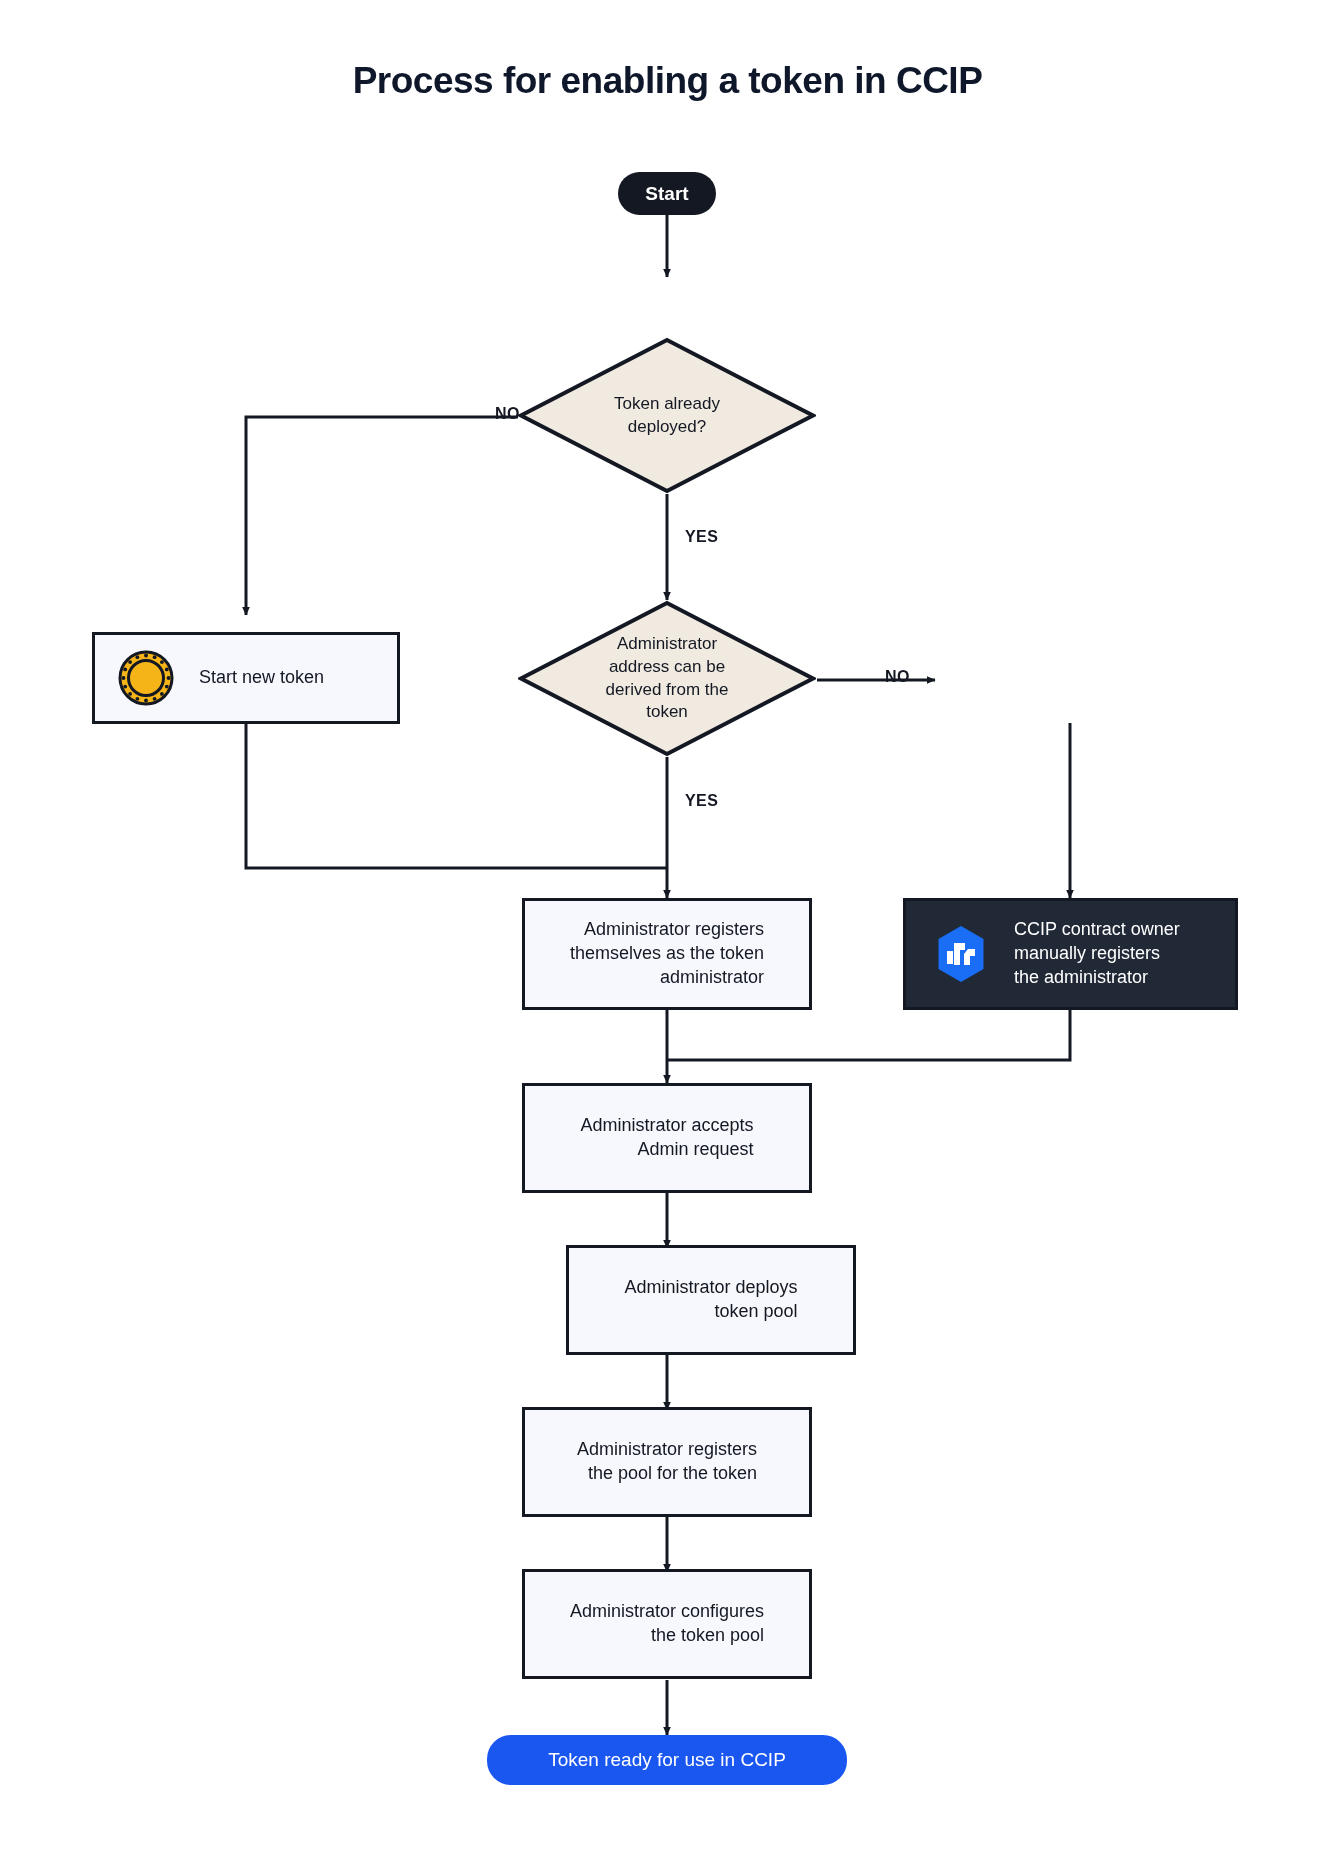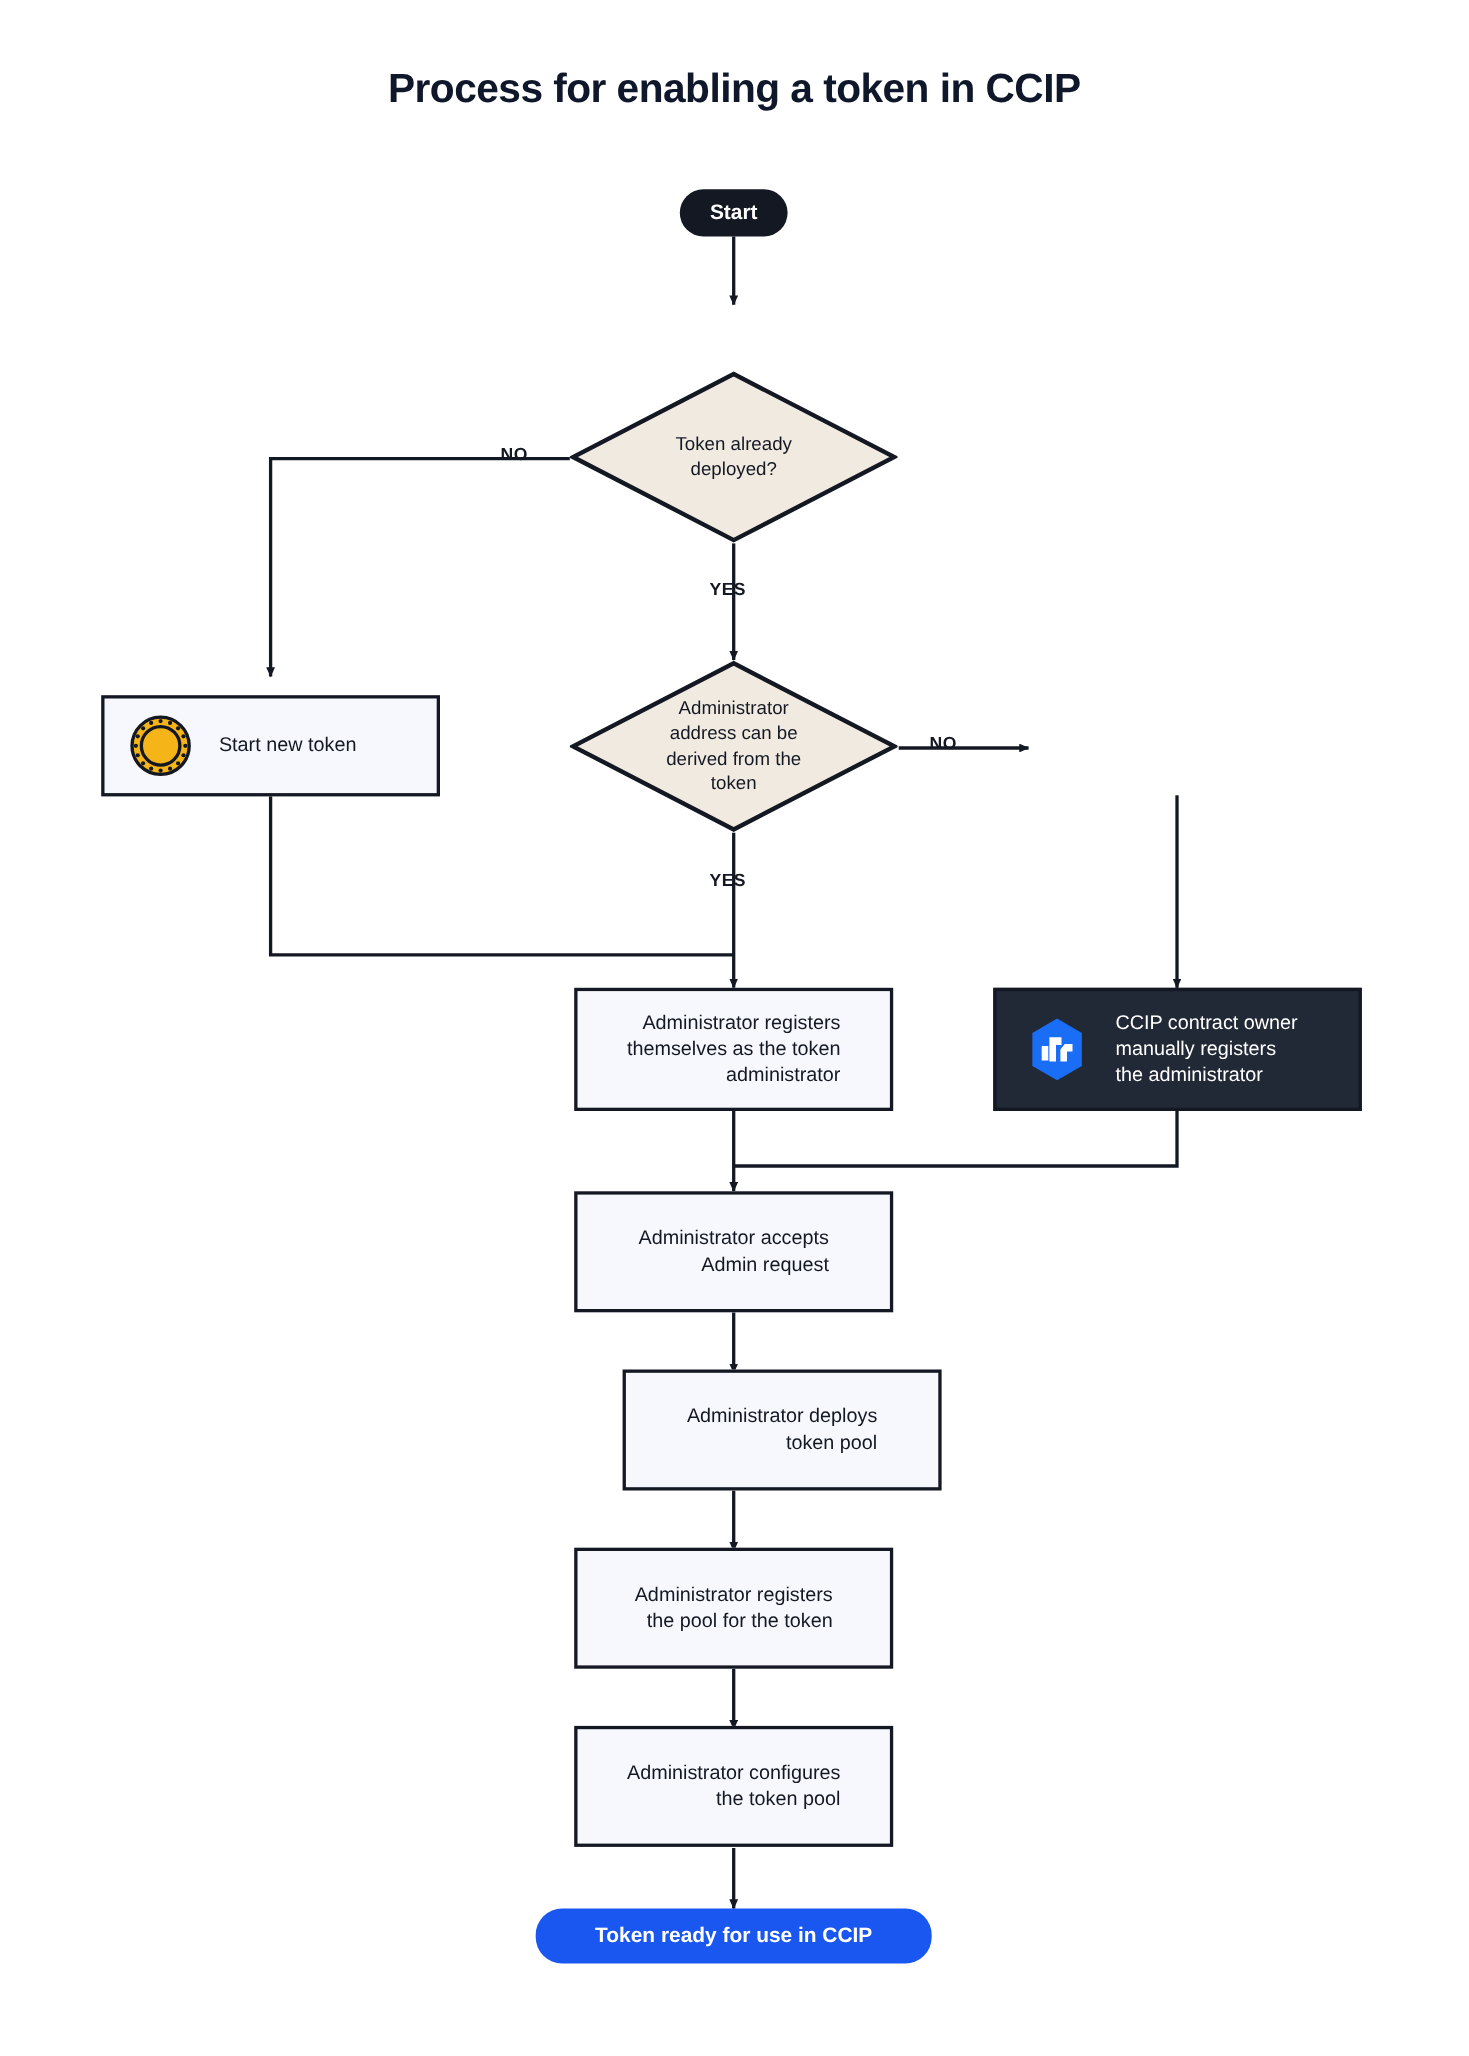--- a/index.html
+++ b/index.html
@@ -56,21 +56,21 @@
     font-size: 19px;
     font-weight: bold;
   }
 
   
   .pill-end {
     background: #1a56f0;
     color: #ffffff;
     border-radius: 24px;
     font-size: 19px;
-    font-weight: bold;
+    font-weight: normal;
   }
 
   
   .box-light {
     background: #f6f8fd;
     border: 3px solid #141823;
     font-size: 18px;
     color: #141823;
   }
 
@@ -133,20 +133,21 @@
     color: #141823;
   }
 
   
   .edge-label {
     position: absolute;
     font-size: 16px;
     font-weight: bold;
     color: #141823;
     letter-spacing: 0.4px;
+    margin-left: 40px;
   }
 
   .icon-slot {
     flex: 0 0 auto;
     display: inline-flex;
     align-items: center;
     justify-content: center;
   }
 </style>
 </head>

